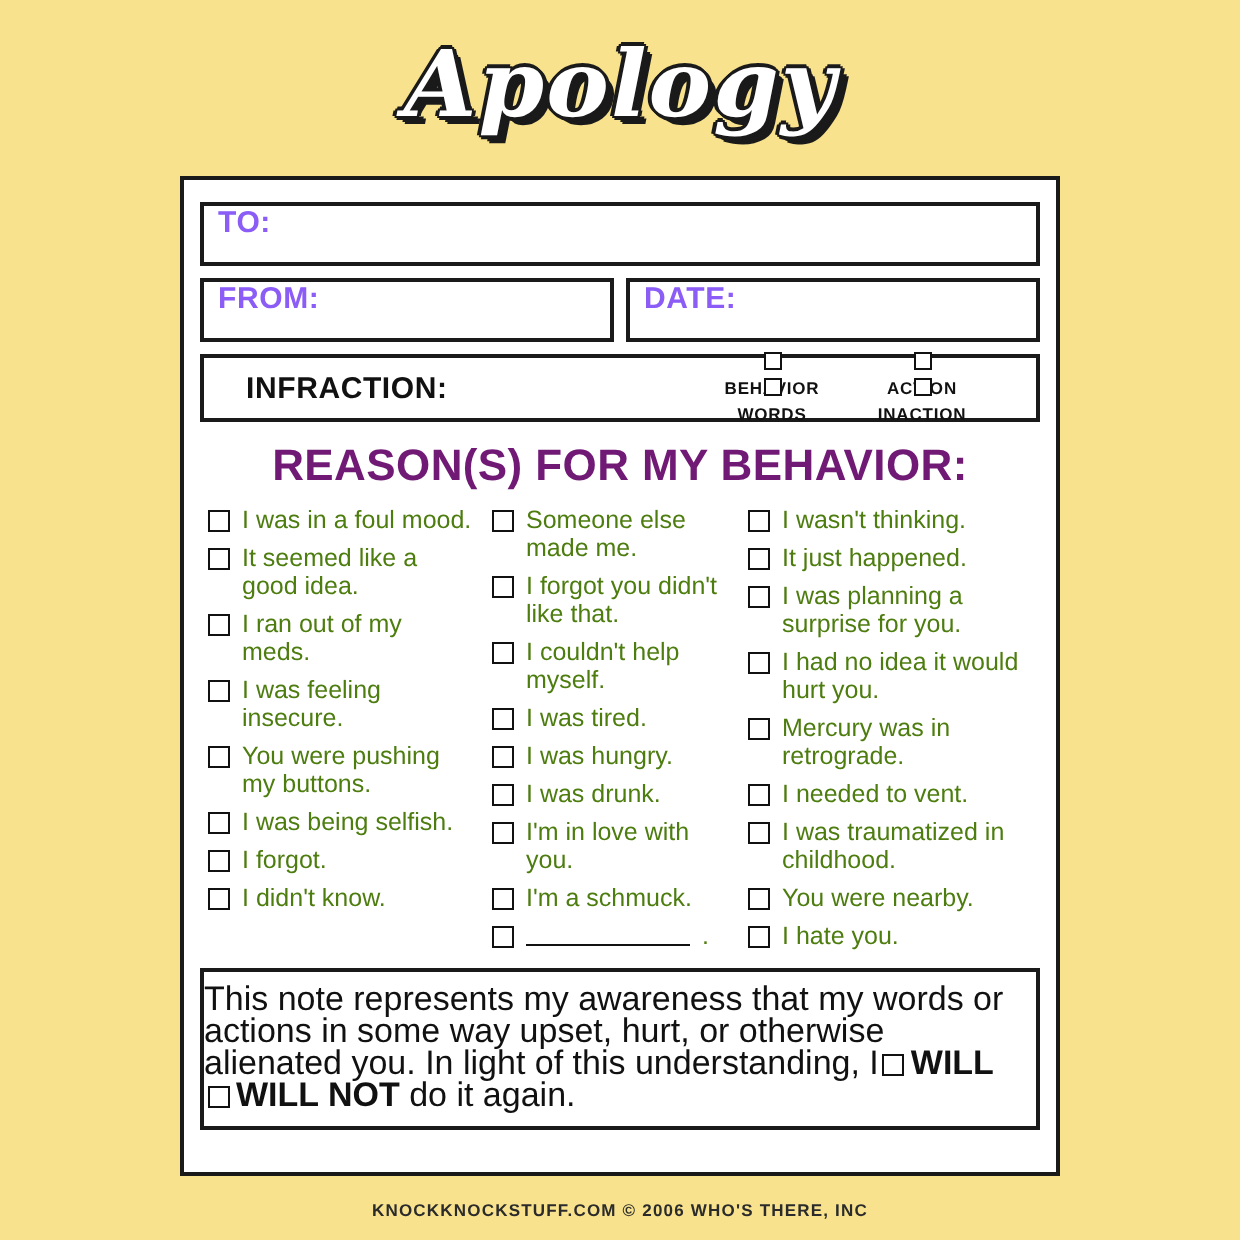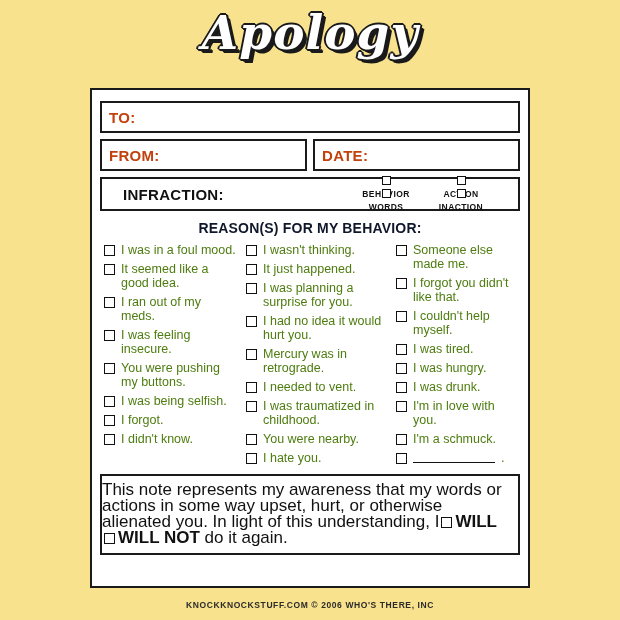--- a/index.html
+++ b/index.html
@@ -17,20 +17,21 @@
     position: relative;
     width: 620px;
     height: 620px;
     background: #f8e28d;
     box-sizing: border-box;
   }
   
   .title-wrap {
     height: 78px;
     display: flex;
+    align-items: center;
     justify-content: center;
     padding-top: 6px;
     box-sizing: border-box;
   }
   .title {
     font-family: "DejaVu Serif", serif;
     font-style: italic;
     font-weight: bold;
     font-size: 46px;
     color: #ffffff;
@@ -51,26 +52,26 @@
     background: #ffffff;
     border: 2px solid #1a1a1a;
     box-sizing: border-box;
     padding: 8px 8px 6px 8px;
   }
   .fieldbox {
     border: 2px solid #1a1a1a;
     box-sizing: border-box;
     height: 32px;
     display: flex;
-    align-items: center;
+    align-items: flex-start;
     padding: 0 7px;
     font-weight: bold;
     font-size: 15px;
     letter-spacing: 0.3px;
-    color: #c2410c;
+    color: #8b5cf6;
   }
   .row {
     display: flex;
     gap: 6px;
     margin-top: 6px;
   }
   .row.first { margin-top: 3px; }
   .fb-to { width: 100%; }
   .fb-from { width: 50%; }
   .fb-date { width: 50%; }
@@ -112,24 +113,24 @@
     width: 7px;
     height: 7px;
     border: 1.2px solid #111;
     background: #fff;
     flex: none;
   }
   
   .reasons-title {
     text-align: center;
     font-weight: bold;
-    font-size: 14px;
+    font-size: 22px;
     letter-spacing: 0.2px;
     margin: 9px 0 7px 0;
-    color: #0f172a;
+    color: #701a75;
   }
   .columns {
     display: flex;
     gap: 8px;
     padding: 0 4px;
   }
   .col {
     flex: 1;
     display: flex;
     flex-direction: column;
@@ -276,59 +277,20 @@
         <div class="item">
           <span class="cb"></span>
           <span class="txt">I forgot.</span>
         </div>
         <div class="item">
           <span class="cb"></span>
           <span class="txt">I didn't know.</span>
         </div>
       </div>
 
-      <div class="col c2">
-        <div class="item">
-          <span class="cb"></span>
-          <span class="txt">I wasn't thinking.</span>
-        </div>
-        <div class="item">
-          <span class="cb"></span>
-          <span class="txt">It just happened.</span>
-        </div>
-        <div class="item">
-          <span class="cb"></span>
-          <span class="txt">I was planning a surprise for you.</span>
-        </div>
-        <div class="item">
-          <span class="cb"></span>
-          <span class="txt">I had no idea it would hurt you.</span>
-        </div>
-        <div class="item">
-          <span class="cb"></span>
-          <span class="txt">Mercury was in retrograde.</span>
-        </div>
-        <div class="item">
-          <span class="cb"></span>
-          <span class="txt">I needed to vent.</span>
-        </div>
-        <div class="item">
-          <span class="cb"></span>
-          <span class="txt">I was traumatized in childhood.</span>
-        </div>
-        <div class="item">
-          <span class="cb"></span>
-          <span class="txt">You were nearby.</span>
-        </div>
-        <div class="item">
-          <span class="cb"></span>
-          <span class="txt">I hate you.</span>
-        </div>
-      </div>
-
       <div class="col c3">
         <div class="item">
           <span class="cb"></span>
           <span class="txt">Someone else made me.</span>
         </div>
         <div class="item">
           <span class="cb"></span>
           <span class="txt">I forgot you didn't like that.</span>
         </div>
         <div class="item">
@@ -355,20 +317,59 @@
           <span class="cb"></span>
           <span class="txt">I'm a schmuck.</span>
         </div>
         <div class="item">
           <span class="cb"></span>
           <span class="blank-line"></span>
             <span>.</span>
         </div>
       </div>
 
+      <div class="col c2">
+        <div class="item">
+          <span class="cb"></span>
+          <span class="txt">I wasn't thinking.</span>
+        </div>
+        <div class="item">
+          <span class="cb"></span>
+          <span class="txt">It just happened.</span>
+        </div>
+        <div class="item">
+          <span class="cb"></span>
+          <span class="txt">I was planning a surprise for you.</span>
+        </div>
+        <div class="item">
+          <span class="cb"></span>
+          <span class="txt">I had no idea it would hurt you.</span>
+        </div>
+        <div class="item">
+          <span class="cb"></span>
+          <span class="txt">Mercury was in retrograde.</span>
+        </div>
+        <div class="item">
+          <span class="cb"></span>
+          <span class="txt">I needed to vent.</span>
+        </div>
+        <div class="item">
+          <span class="cb"></span>
+          <span class="txt">I was traumatized in childhood.</span>
+        </div>
+        <div class="item">
+          <span class="cb"></span>
+          <span class="txt">You were nearby.</span>
+        </div>
+        <div class="item">
+          <span class="cb"></span>
+          <span class="txt">I hate you.</span>
+        </div>
+      </div>
+
     </div>
 
     <div class="note">
       <span>This note represents my awareness that my words or actions in some way upset, hurt, or otherwise alienated you. In light of this understanding, I</span><span class="cb"></span><b>WILL</b><span class="cb"></span><b>WILL NOT</b> <span>do it again.</span>
     </div>
 
   </div>
 
   <div class="credit">KNOCKKNOCKSTUFF.COM © 2006 WHO'S THERE, INC</div>
 

